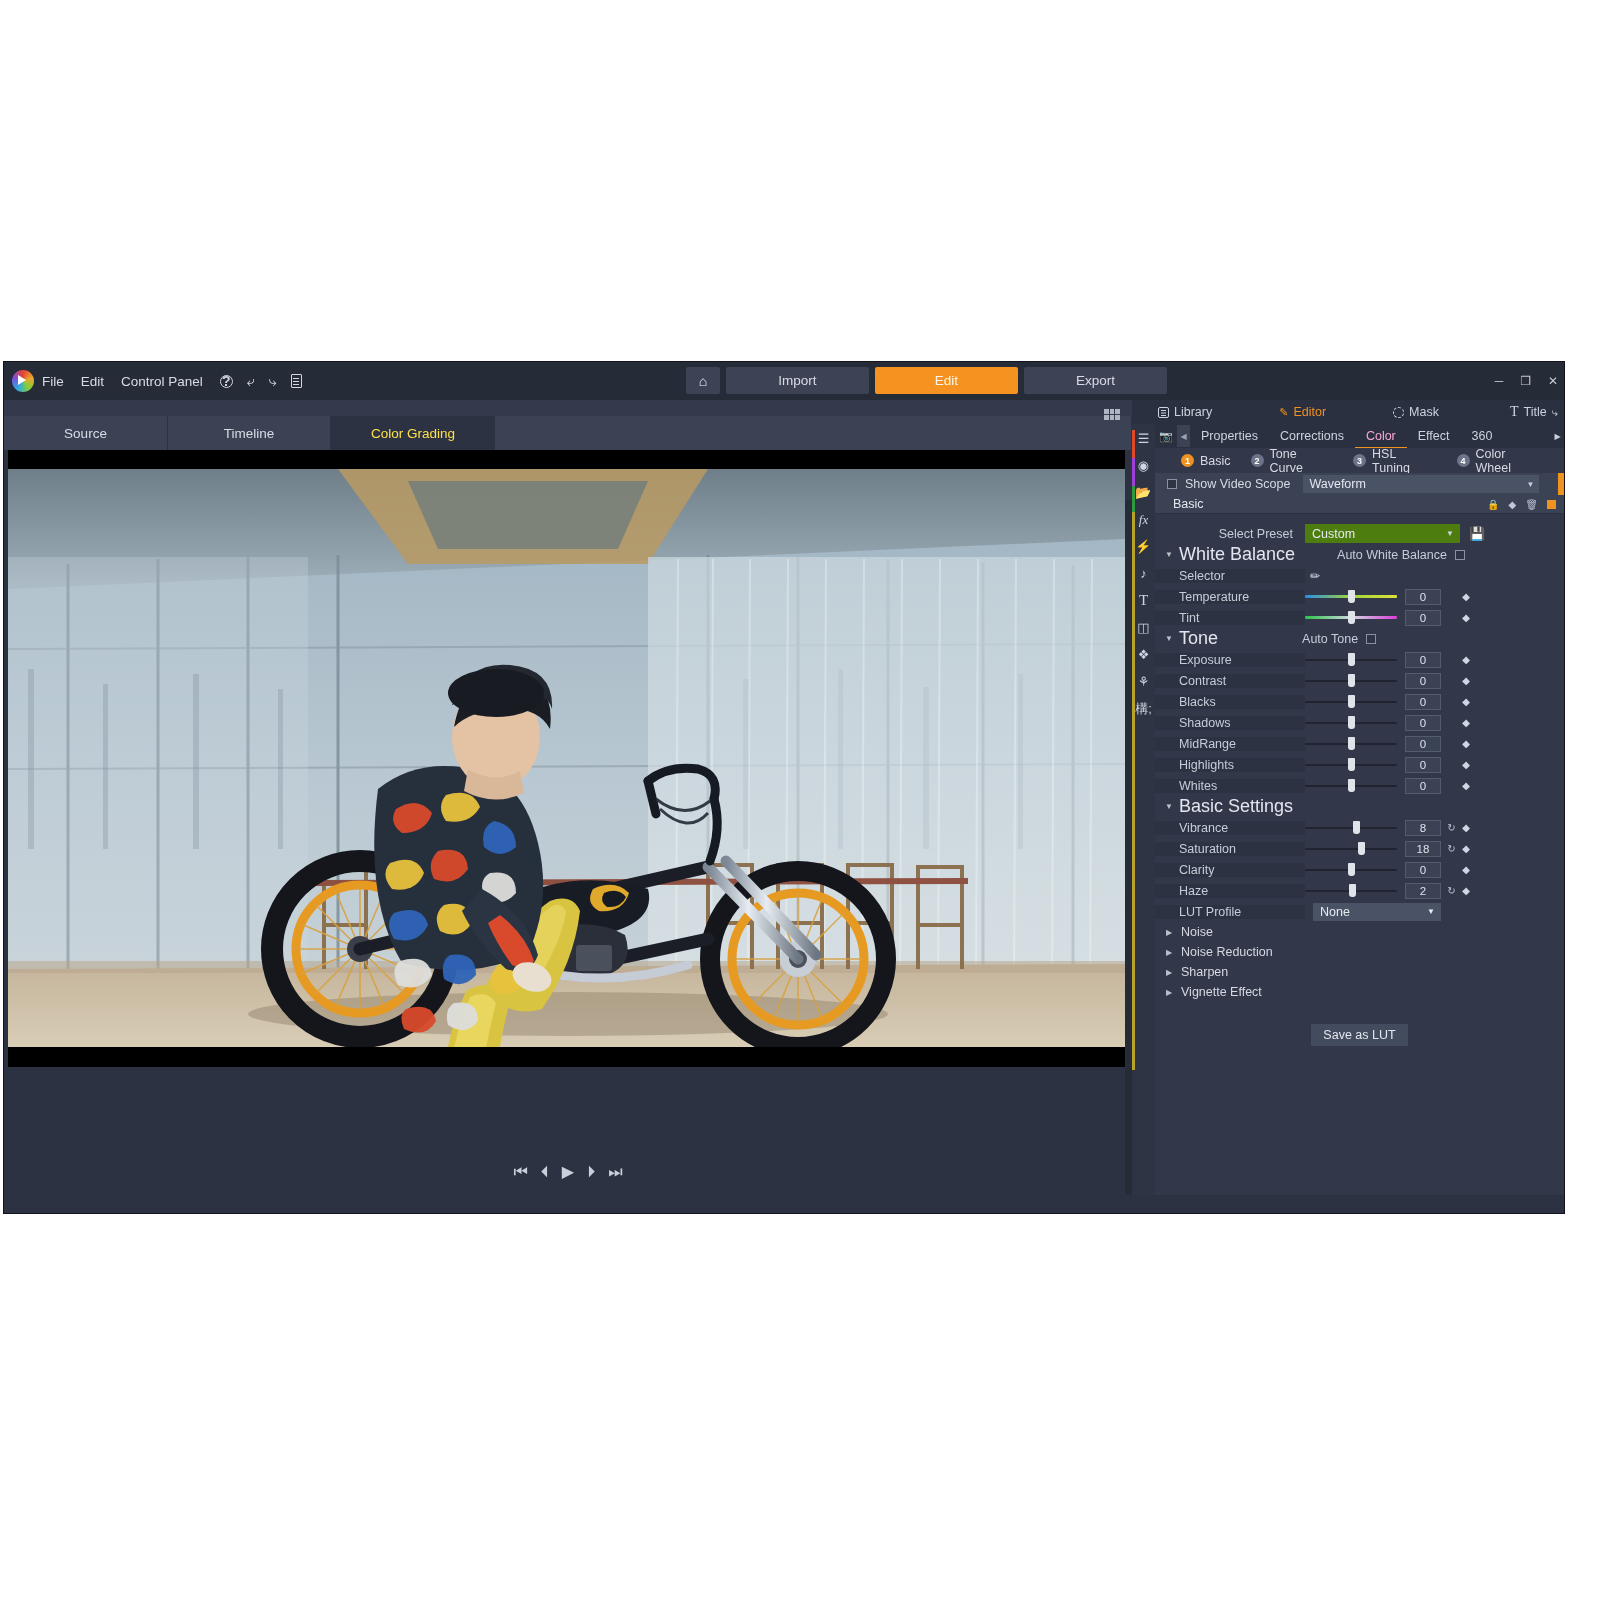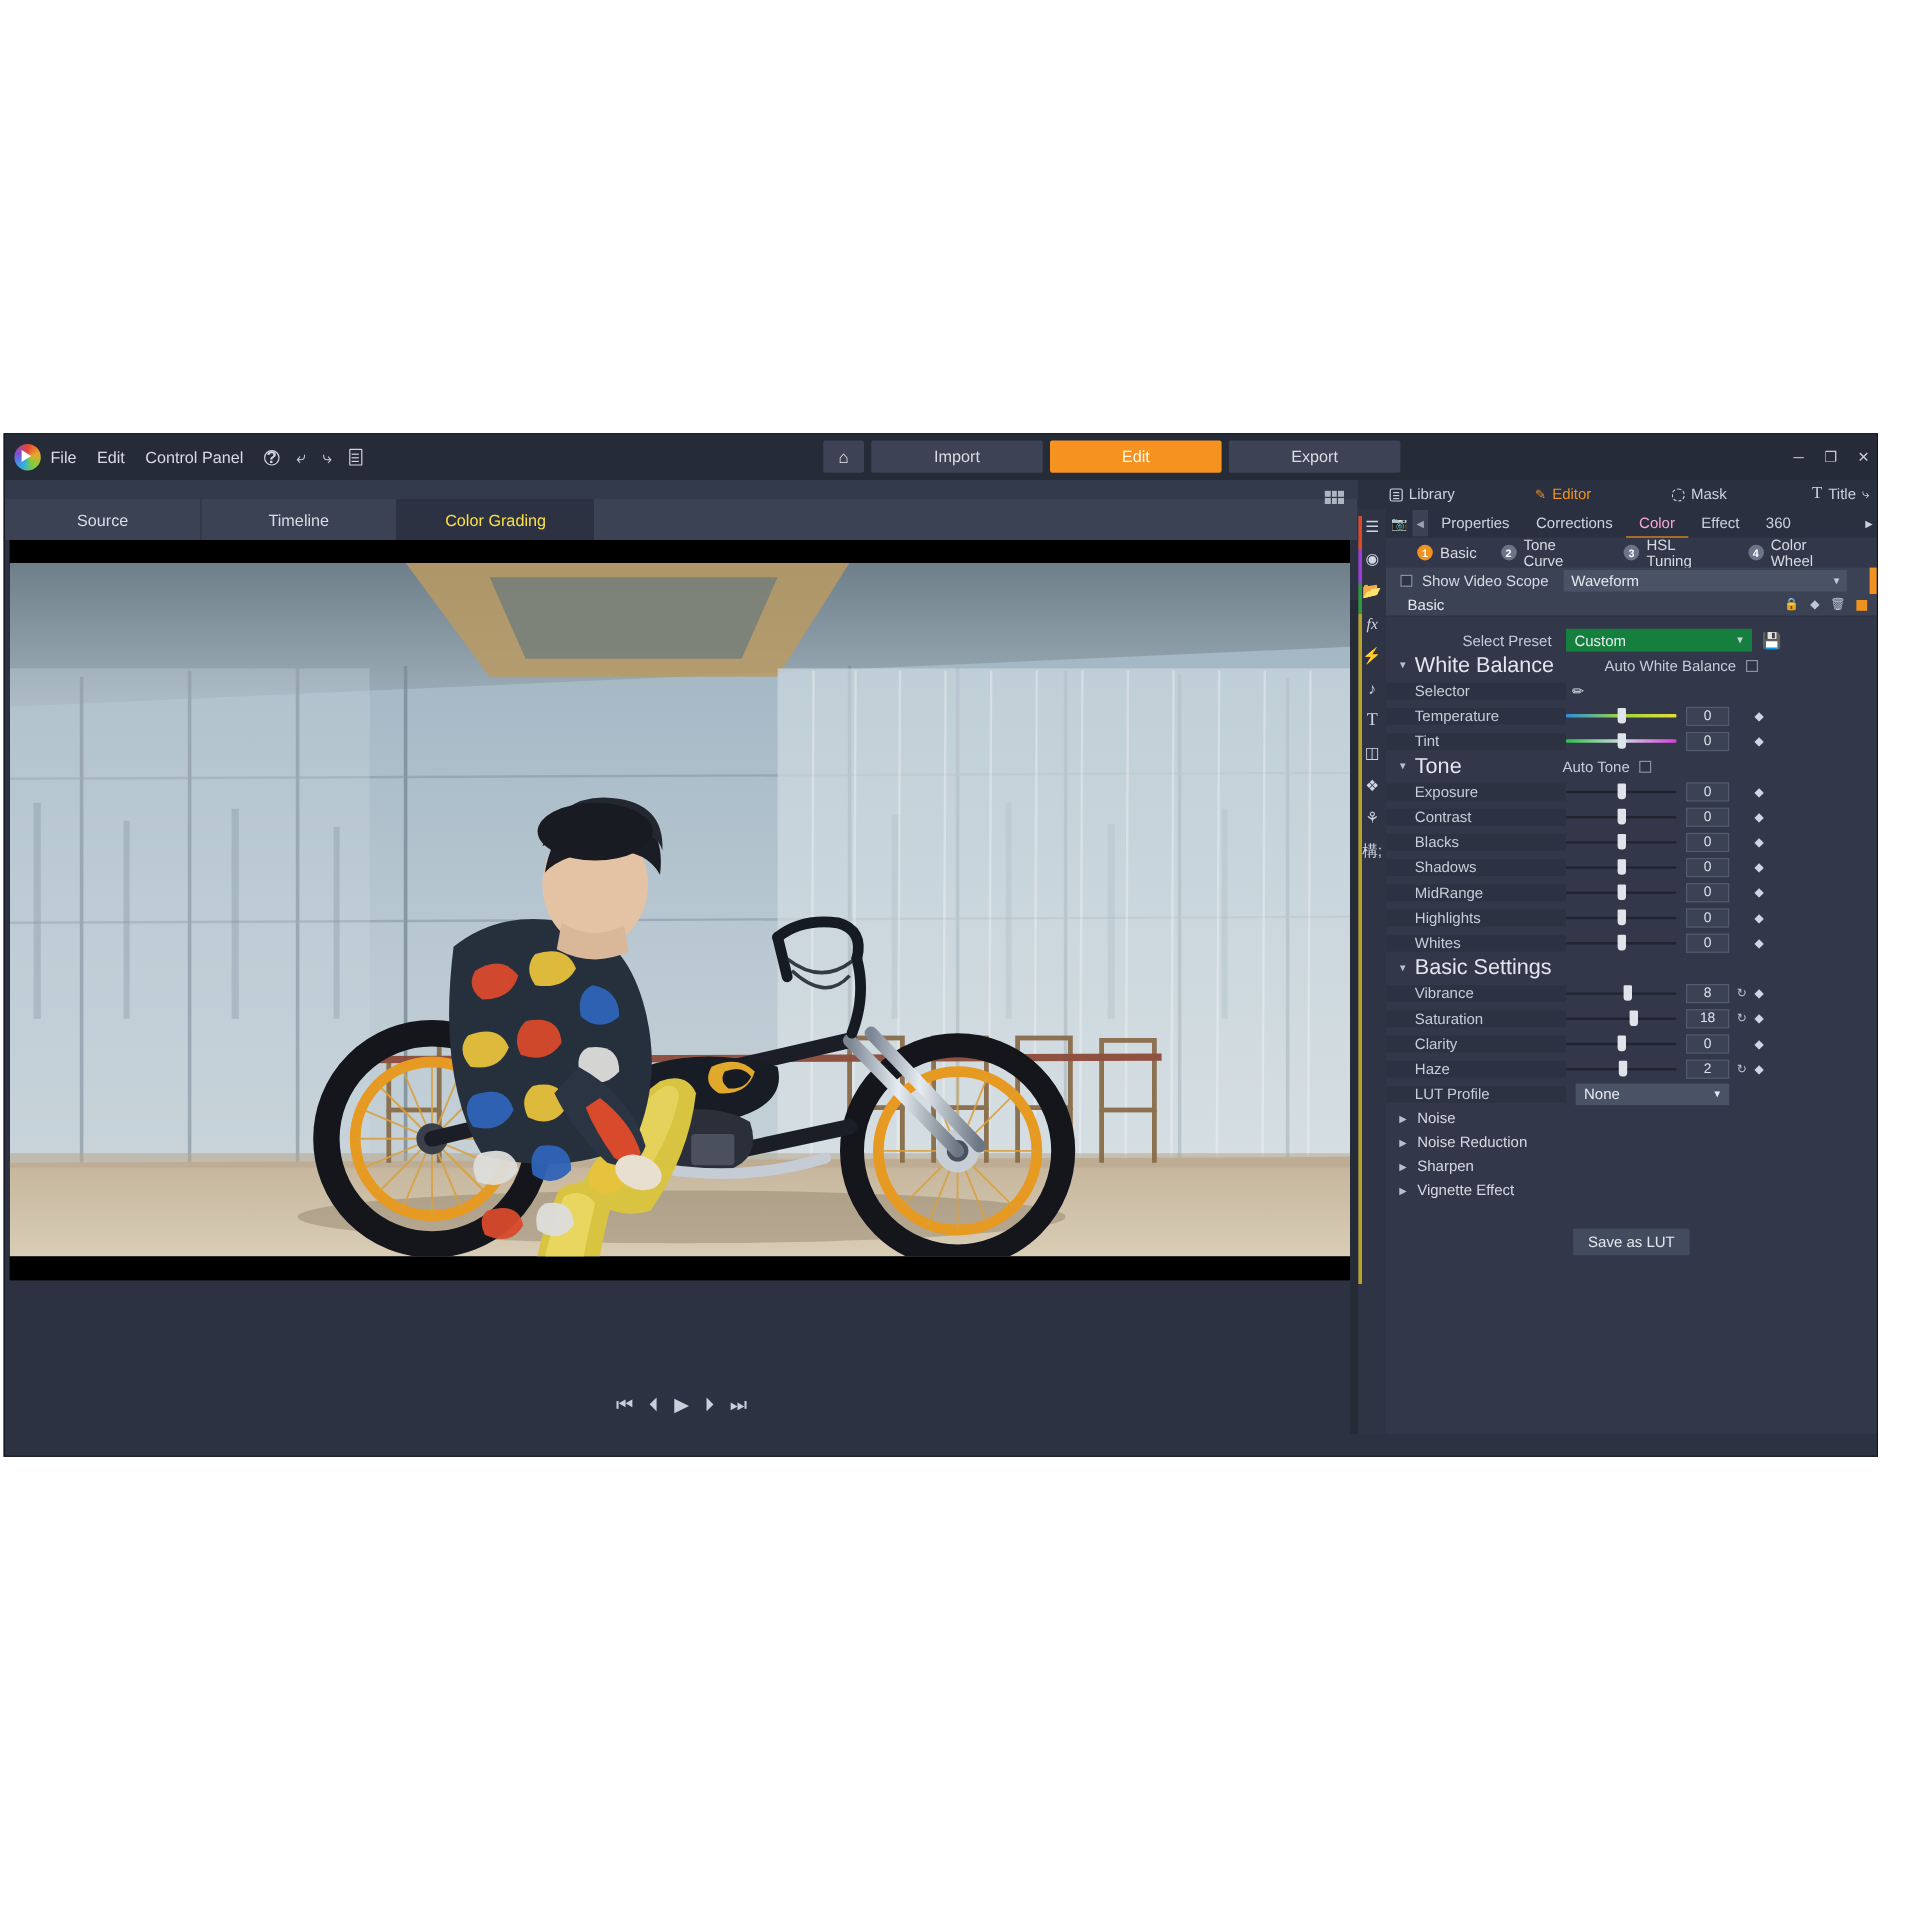--- a/index.html
+++ b/index.html
@@ -112,21 +112,21 @@
 
   .props { padding-top:9px; font-size:12.5px; color:#c6ccd9; }
   .row { height:21px; display:flex; align-items:center; }
   .lbl { width:150px; text-align:right; padding-right:12px; color:#c6ccd9; }
   .lbl.left { text-align:left; padding-left:24px; width:150px; }
   .grouprow { height:21px; display:flex; align-items:center; padding-left:10px; color:#e2e6ee; gap:6px; }
   .tri { font-size:8px; color:#b9c0ce; width:8px; }
   .gname { font-size:18px; }
   .gextra { margin-left:36px; color:#c6ccd9; display:flex; align-items:center; gap:8px; }
 
-  .selectbox { width:155px; height:19px; background:#15803d; color:#e6eaf1; font-size:12.5px;
+  .selectbox { width:155px; height:19px; background:#4d7c0f; color:#e6eaf1; font-size:12.5px;
                display:flex; align-items:center; padding:0 7px; position:relative; }
   .selectbox .car { position:absolute; right:6px; font-size:8px; color:#ccd2de; }
   .save-ic { margin-left:9px; color:#e4e8ef; font-size:13px; }
 
   .slider { width:92px; height:19px; position:relative; display:flex; align-items:center; }
   .track { width:92px; height:2px; background:#1f2430; border-radius:1px; }
   .track.temp { background:linear-gradient(90deg,#2b8de0,#9fd63c,#e0e03a); height:3px; }
   .track.tint { background:linear-gradient(90deg,#2ec24a,#cfd8e0,#d93fd9); height:3px; }
   .knob { position:absolute; width:7px; height:13px; background:#dfe3ea; border-radius:1px 1px 3px 3px; top:3px; }
   .numbox { width:36px; height:16px; background:#3b4254; border:1px solid #535b6e; color:#dde2ea;

